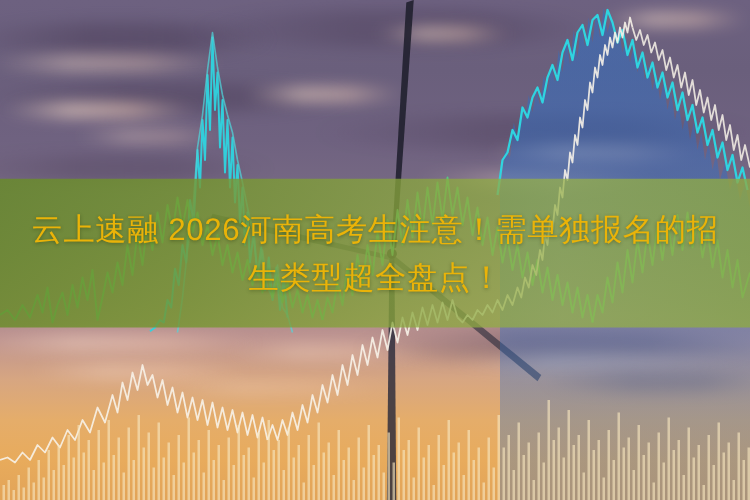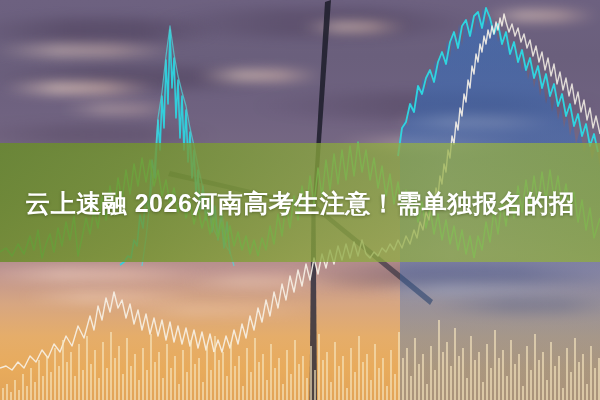--- a/index.html
+++ b/index.html
@@ -65,23 +65,23 @@
 
   
   #headline{
     position:absolute;
     left:0;top:143px;width:600px;height:119px;
     display:flex;flex-direction:column;
     align-items:center;justify-content:center;
     gap:4px;
   }
   .hl{
-    color:#ffffff;
+    color:#eab308;
     font-size:25px;
-    font-weight:bold;
+    font-weight:normal;
     letter-spacing:.5px;
     line-height:34px;
     white-space:nowrap;
     text-shadow:0 1px 3px rgba(40,50,10,.45);
   }
 </style>
 </head>
 <body>
 
 <div id="stage">
@@ -366,15 +366,16 @@
         <rect x="590" y="346" width="2" height="54"></rect>
       <rect x="594" y="368" width="2" height="32"></rect>
         <rect x="598" y="358" width="2" height="42"></rect>
     </g>
   </svg>
 
   <div id="band"></div>
 
   <div id="headline">
     <div class="hl">云上速融 2026河南高考生注意！需单独报名的招</div>
+    <div class="hl">生类型超全盘点！</div>
   </div>
 
 </div>
 
 </body></html>

